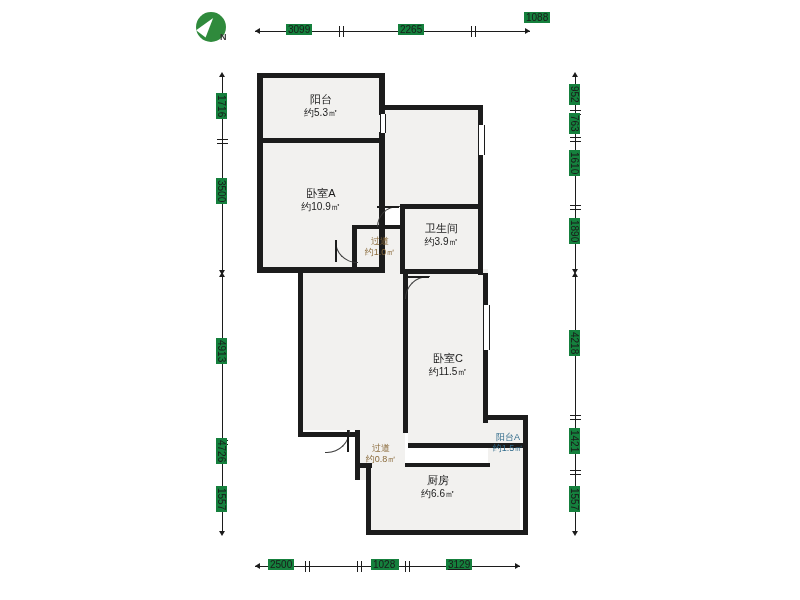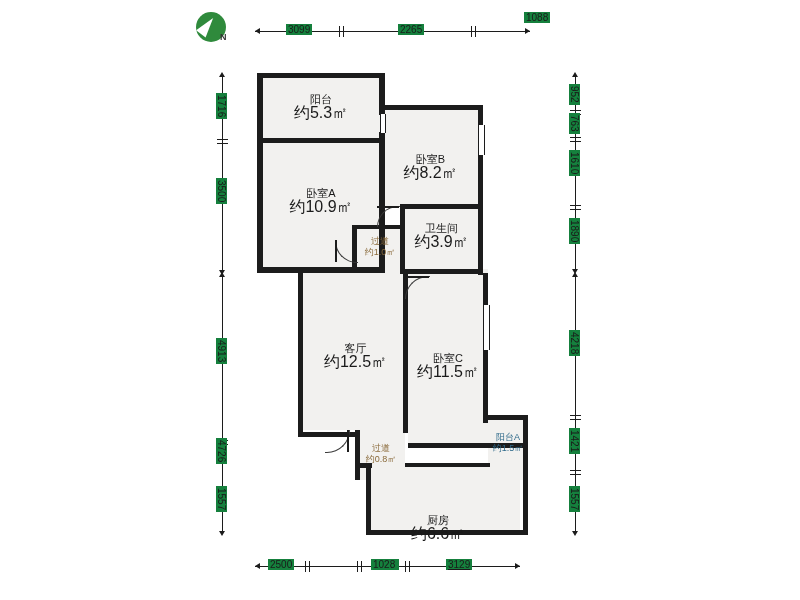--- a/index.html
+++ b/index.html
@@ -50,21 +50,21 @@
     background: #f2f1ef;
   }
   .roomlabel {
     position: absolute;
     text-align: center;
     font-size: 11px;
     line-height: 14px;
     color: #1a1a1a;
     white-space: nowrap;
   }
-  .roomlabel .area { font-size: 16px; }
+  .roomlabel .area { font-size: 10px; }
 
   
   .dimline {
     position: absolute;
     background: #1c1c1c;
   }
   .dim-h { height: 1px; }
   .dim-v { width: 1px; }
   .dimtext {
     position: absolute;
@@ -279,53 +279,45 @@
   <div class="roomlabel" style="left:262px; top:92px;  width:118px;">
     <div>阳台</div>
     <div class="area">约5.3㎡</div>
   </div>
 
   <div class="roomlabel" style="left:262px; top:186px; width:118px;">
     <div>卧室A</div>
     <div class="area">约10.9㎡</div>
   </div>
 
-  <div class="roomlabel" style="left:383px; top:152px; width:95px;">
-    <div>卧室B</div>
-    <div class="area">约8.2㎡</div>
-  </div>
 
   <div class="roomlabel" style="left:405px; top:221px; width:73px;">
     <div>卫生间</div>
     <div class="area">约3.9㎡</div>
   </div>
 
   <div class="roomlabel" style="left:355px; top:236px; width:50px; font-size:9px; line-height:11px; color:#8a6a3a;">
     <div>过道</div>
     <div class="area" style="font-size:9px;">约1.0㎡</div>
   </div>
 
-  <div class="roomlabel" style="left:303px; top:341px; width:105px;">
-    <div>客厅</div>
-    <div class="area">约12.5㎡</div>
-  </div>
 
   <div class="roomlabel" style="left:408px; top:351px; width:80px;">
     <div>卧室C</div>
     <div class="area">约11.5㎡</div>
   </div>
 
   <div class="roomlabel" style="left:480px; top:432px; width:56px; font-size:9px; line-height:11px; color:#2f6a8a;">
     <div>阳台A</div>
     <div class="area" style="font-size:9px;">约1.5㎡</div>
   </div>
 
   <div class="roomlabel" style="left:355px; top:443px; width:52px; font-size:9px; line-height:11px; color:#8a6a3a;">
     <div>过道</div>
     <div class="area" style="font-size:9px;">约0.8㎡</div>
   </div>
 
-  <div class="roomlabel" style="left:372px; top:513px; width:132px;">
+  <div class="roomlabel" style="left:372px; top:473px; width:132px;">
     <div>厨房</div>
     <div class="area">约6.6㎡</div>
   </div>
 
 </div>
 
 </body></html>

